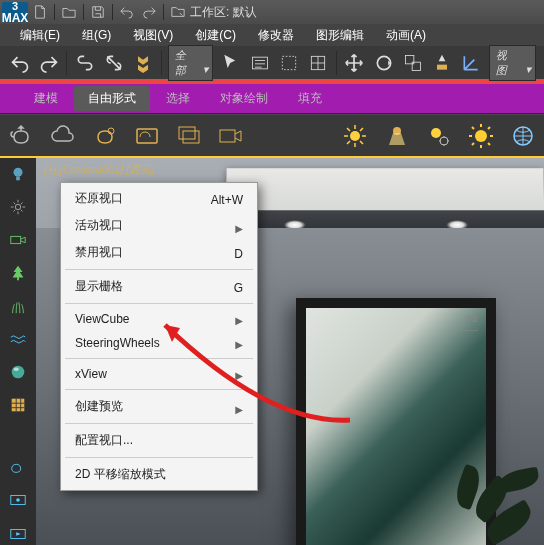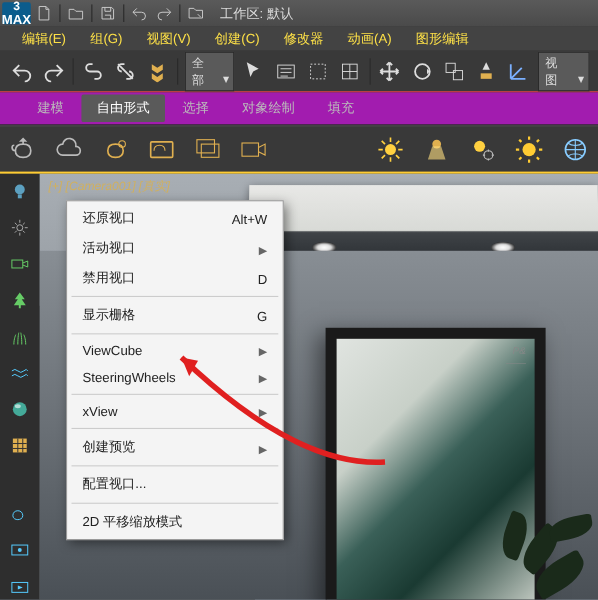--- a/index.html
+++ b/index.html
@@ -4,26 +4,26 @@
 <style>
 * { margin:0; padding:0; box-sizing:border-box; font-family:"Microsoft YaHei",Arial,sans-serif; font-size:12px; user-select:none; }
 body { background:#393939; width:544px; height:545px; overflow:hidden; position:relative; }
 
 .titlebar { height:24px; background:linear-gradient(#5a5a5a,#4a4a4a); display:flex; align-items:center; padding:0 2px; gap:2px; }
 .logo { width:26px; height:20px; background:#0b5c8c; color:#fff; font-size:7px; font-weight:bold; display:flex; flex-direction:column; align-items:center; justify-content:center; border-radius:2px; line-height:1; }
 .logo-top { font-size:11px; }
 .tb-btn { width:20px; height:18px; display:flex; align-items:center; justify-content:center; color:#ccc; cursor:pointer; }
 .tb-btn svg { width:14px; height:14px; }
 .tb-sep { width:1px; height:16px; background:#2a2a2a; margin:0 2px; }
-.workspace { color:#ddd; margin-left:10px; font-size:12px; }
+.workspace { color:#ddd; margin-left:0; font-size:12px; }
 
 .menubar { height:22px; background:#434343; display:flex; align-items:center; padding:0 10px; gap:2px; }
-.menu-item { color:#fde047; padding:2px 10px; cursor:pointer; }
-
-.toolbar1 { height:38px; background:#393939; display:flex; align-items:center; padding:0 8px; gap:6px; border-bottom:1px solid #ef4444; }
+.menu-item { color:#ffffff; padding:2px 10px; cursor:pointer; }
+
+.toolbar1 { height:38px; background:#393939; display:flex; align-items:center; padding:0 8px; gap:6px; border-bottom:5px solid #ef4444;font-style:italic; }
 .tool-btn { width:26px; height:26px; display:flex; align-items:center; justify-content:center; color:#ccc; cursor:pointer; border-radius:2px; }
 .tool-btn svg { width:20px; height:20px; }
 .tool-sep { width:1px; height:24px; background:#2a2a2a; }
 .dropdown { background:#5a5a5a; color:#ddd; border:1px solid #2a2a2a; padding:2px 18px 2px 6px; font-size:11px; position:relative; }
 .dropdown::after { content:"▾"; position:absolute; right:4px; }
 
 .toolbar2 { height:30px; background:#a21caf; display:flex; align-items:center; padding:0 20px; gap:2px; border-bottom:1px solid #2a2a2a; }
 .tab-btn { color:#bbb; padding:4px 14px; cursor:pointer; font-size:12px; }
 .tab-btn.active { background:#5a5a5a; color:#fff; border-radius:2px;text-align:right; }
 
@@ -100,22 +100,22 @@
     </div>
   <span class="workspace">工作区: 默认</span>
 </div>
 
 <div class="menubar">
   <div class="menu-item">编辑(E)</div>
   <div class="menu-item">组(G)</div>
   <div class="menu-item">视图(V)</div>
   <div class="menu-item">创建(C)</div>
   <div class="menu-item">修改器</div>
+  <div class="menu-item">图形编辑</div>
   <div class="menu-item">动画(A)</div>
-  <div class="menu-item">图形编辑</div>
 </div>
 
 <div class="toolbar1">
   <div class="tool-btn">
       <svg viewBox="0 0 24 24">
         <path fill="none" stroke="#ddd" stroke-width="2" d="M9 5L3 11l6 6 M3 11h12a6 6 0 0 1 0 12"></path>
       </svg>
     </div>
   <div class="tool-btn">
       <svg viewBox="0 0 24 24">

